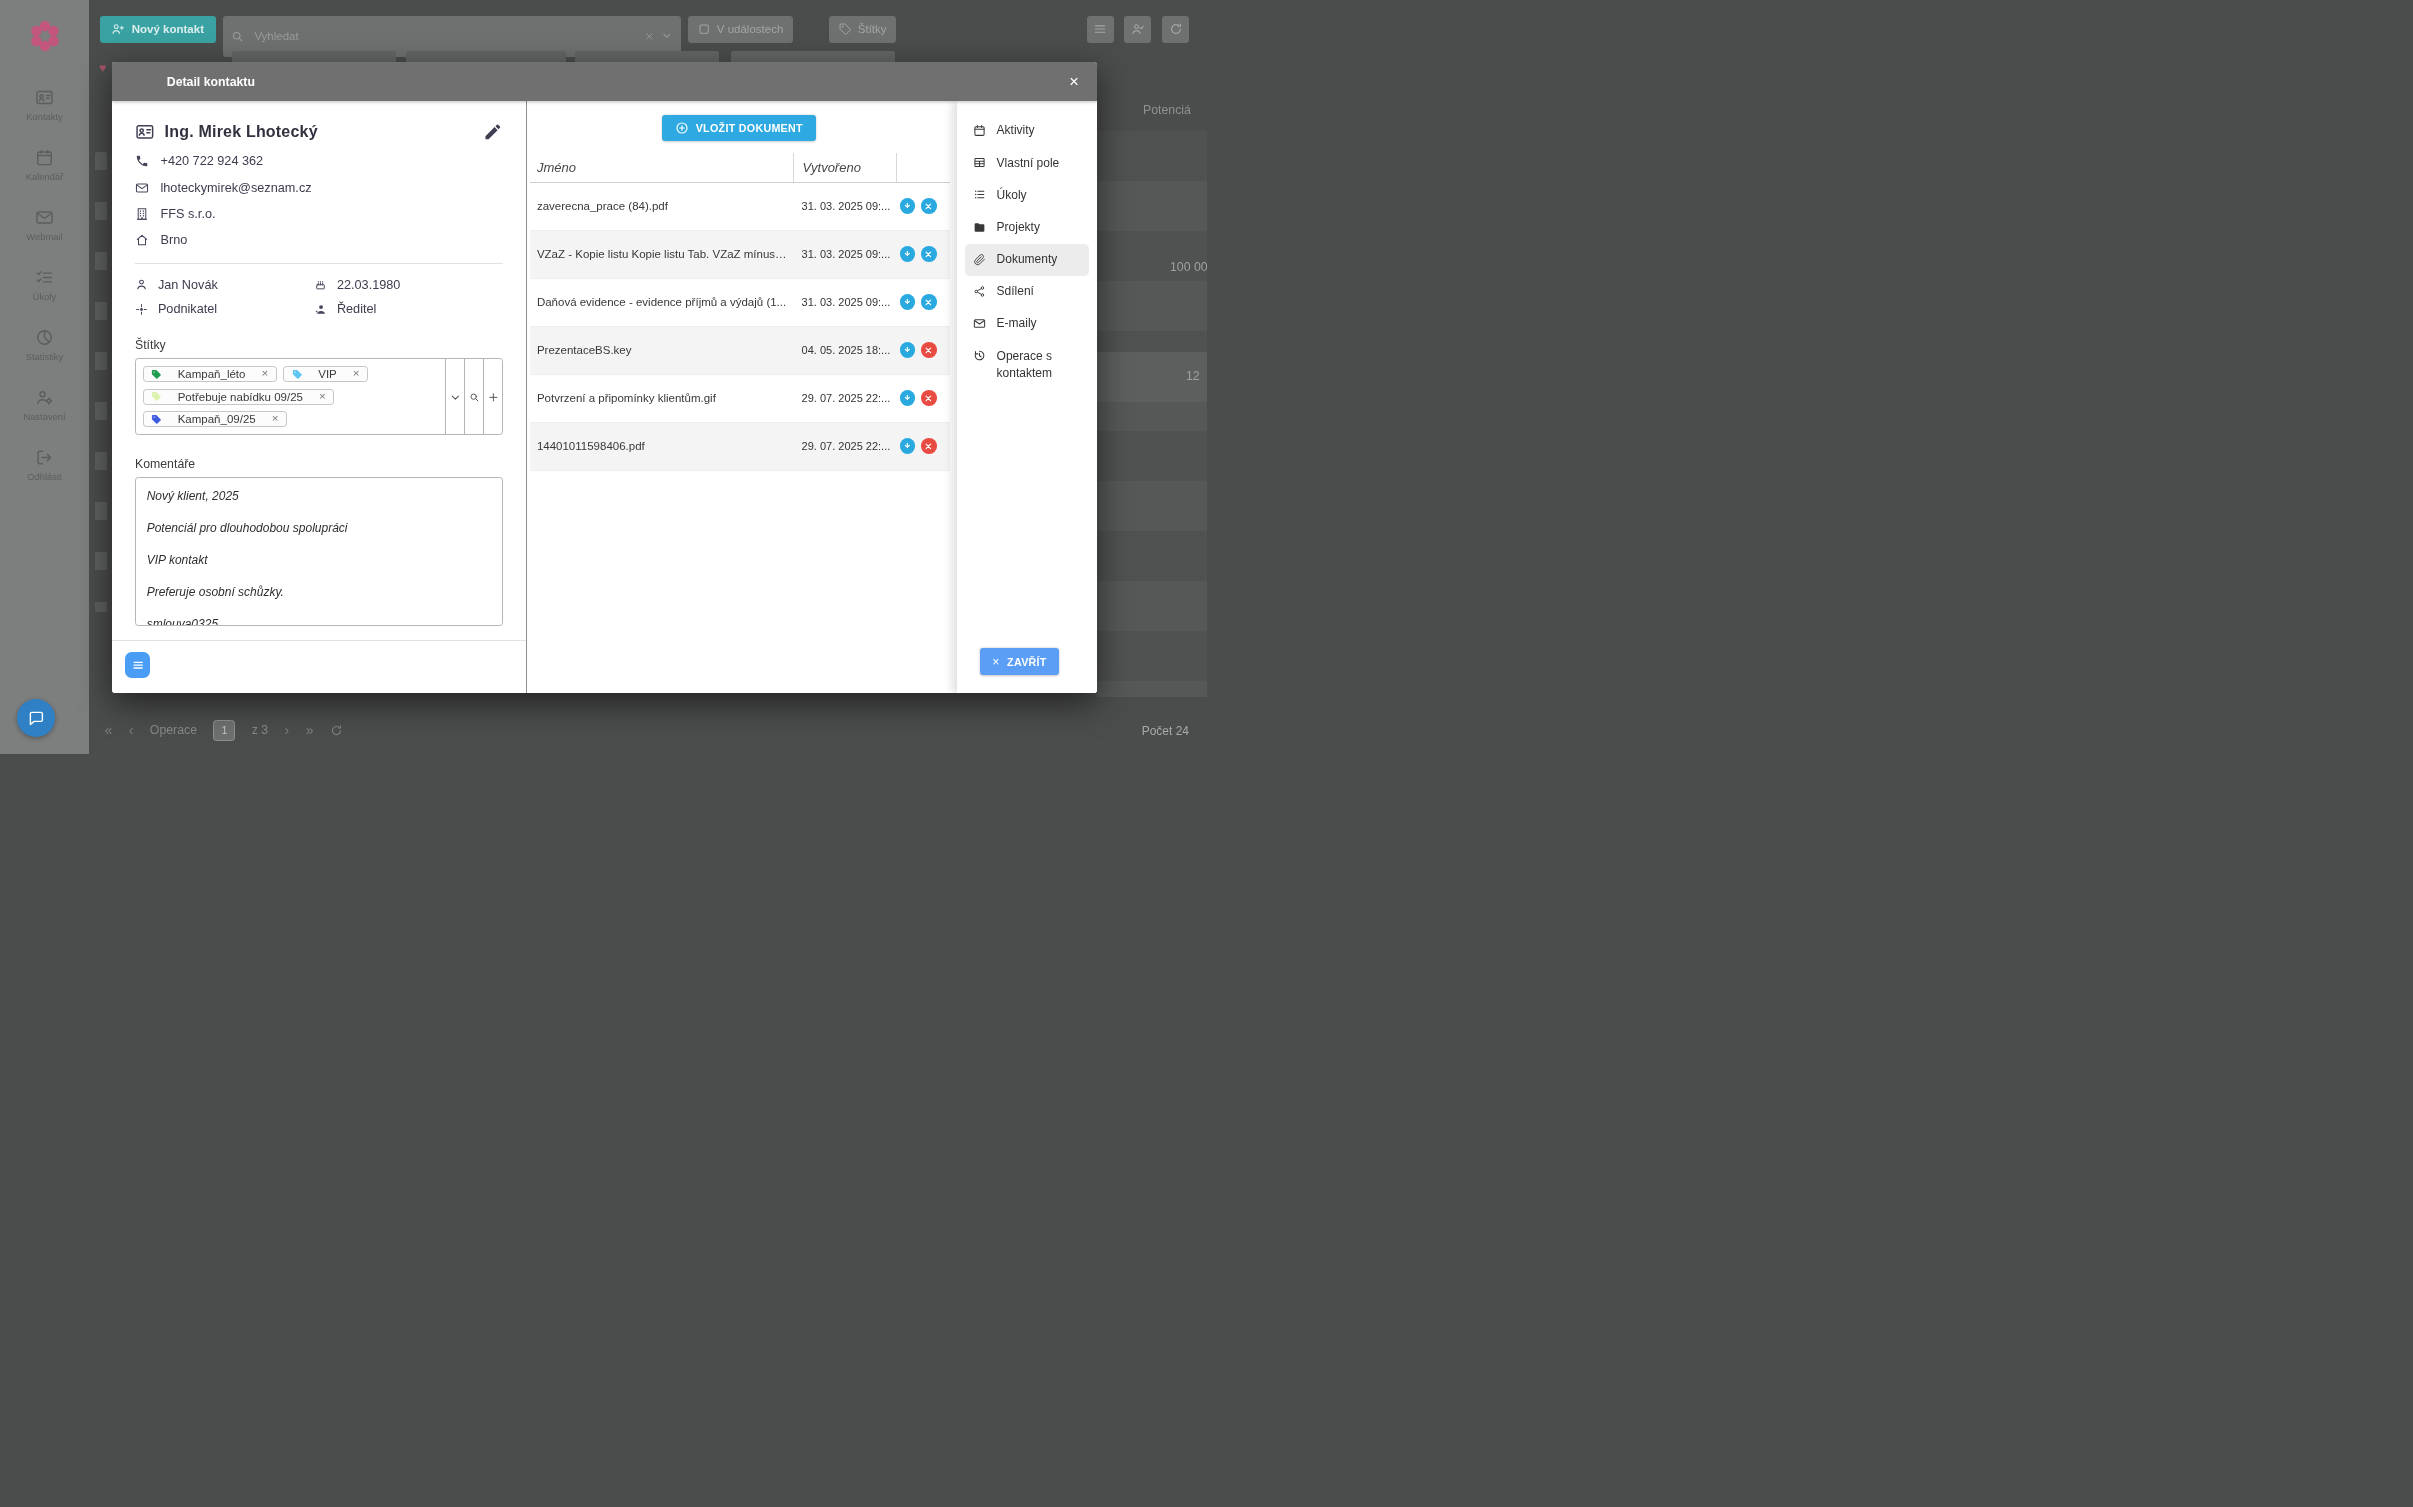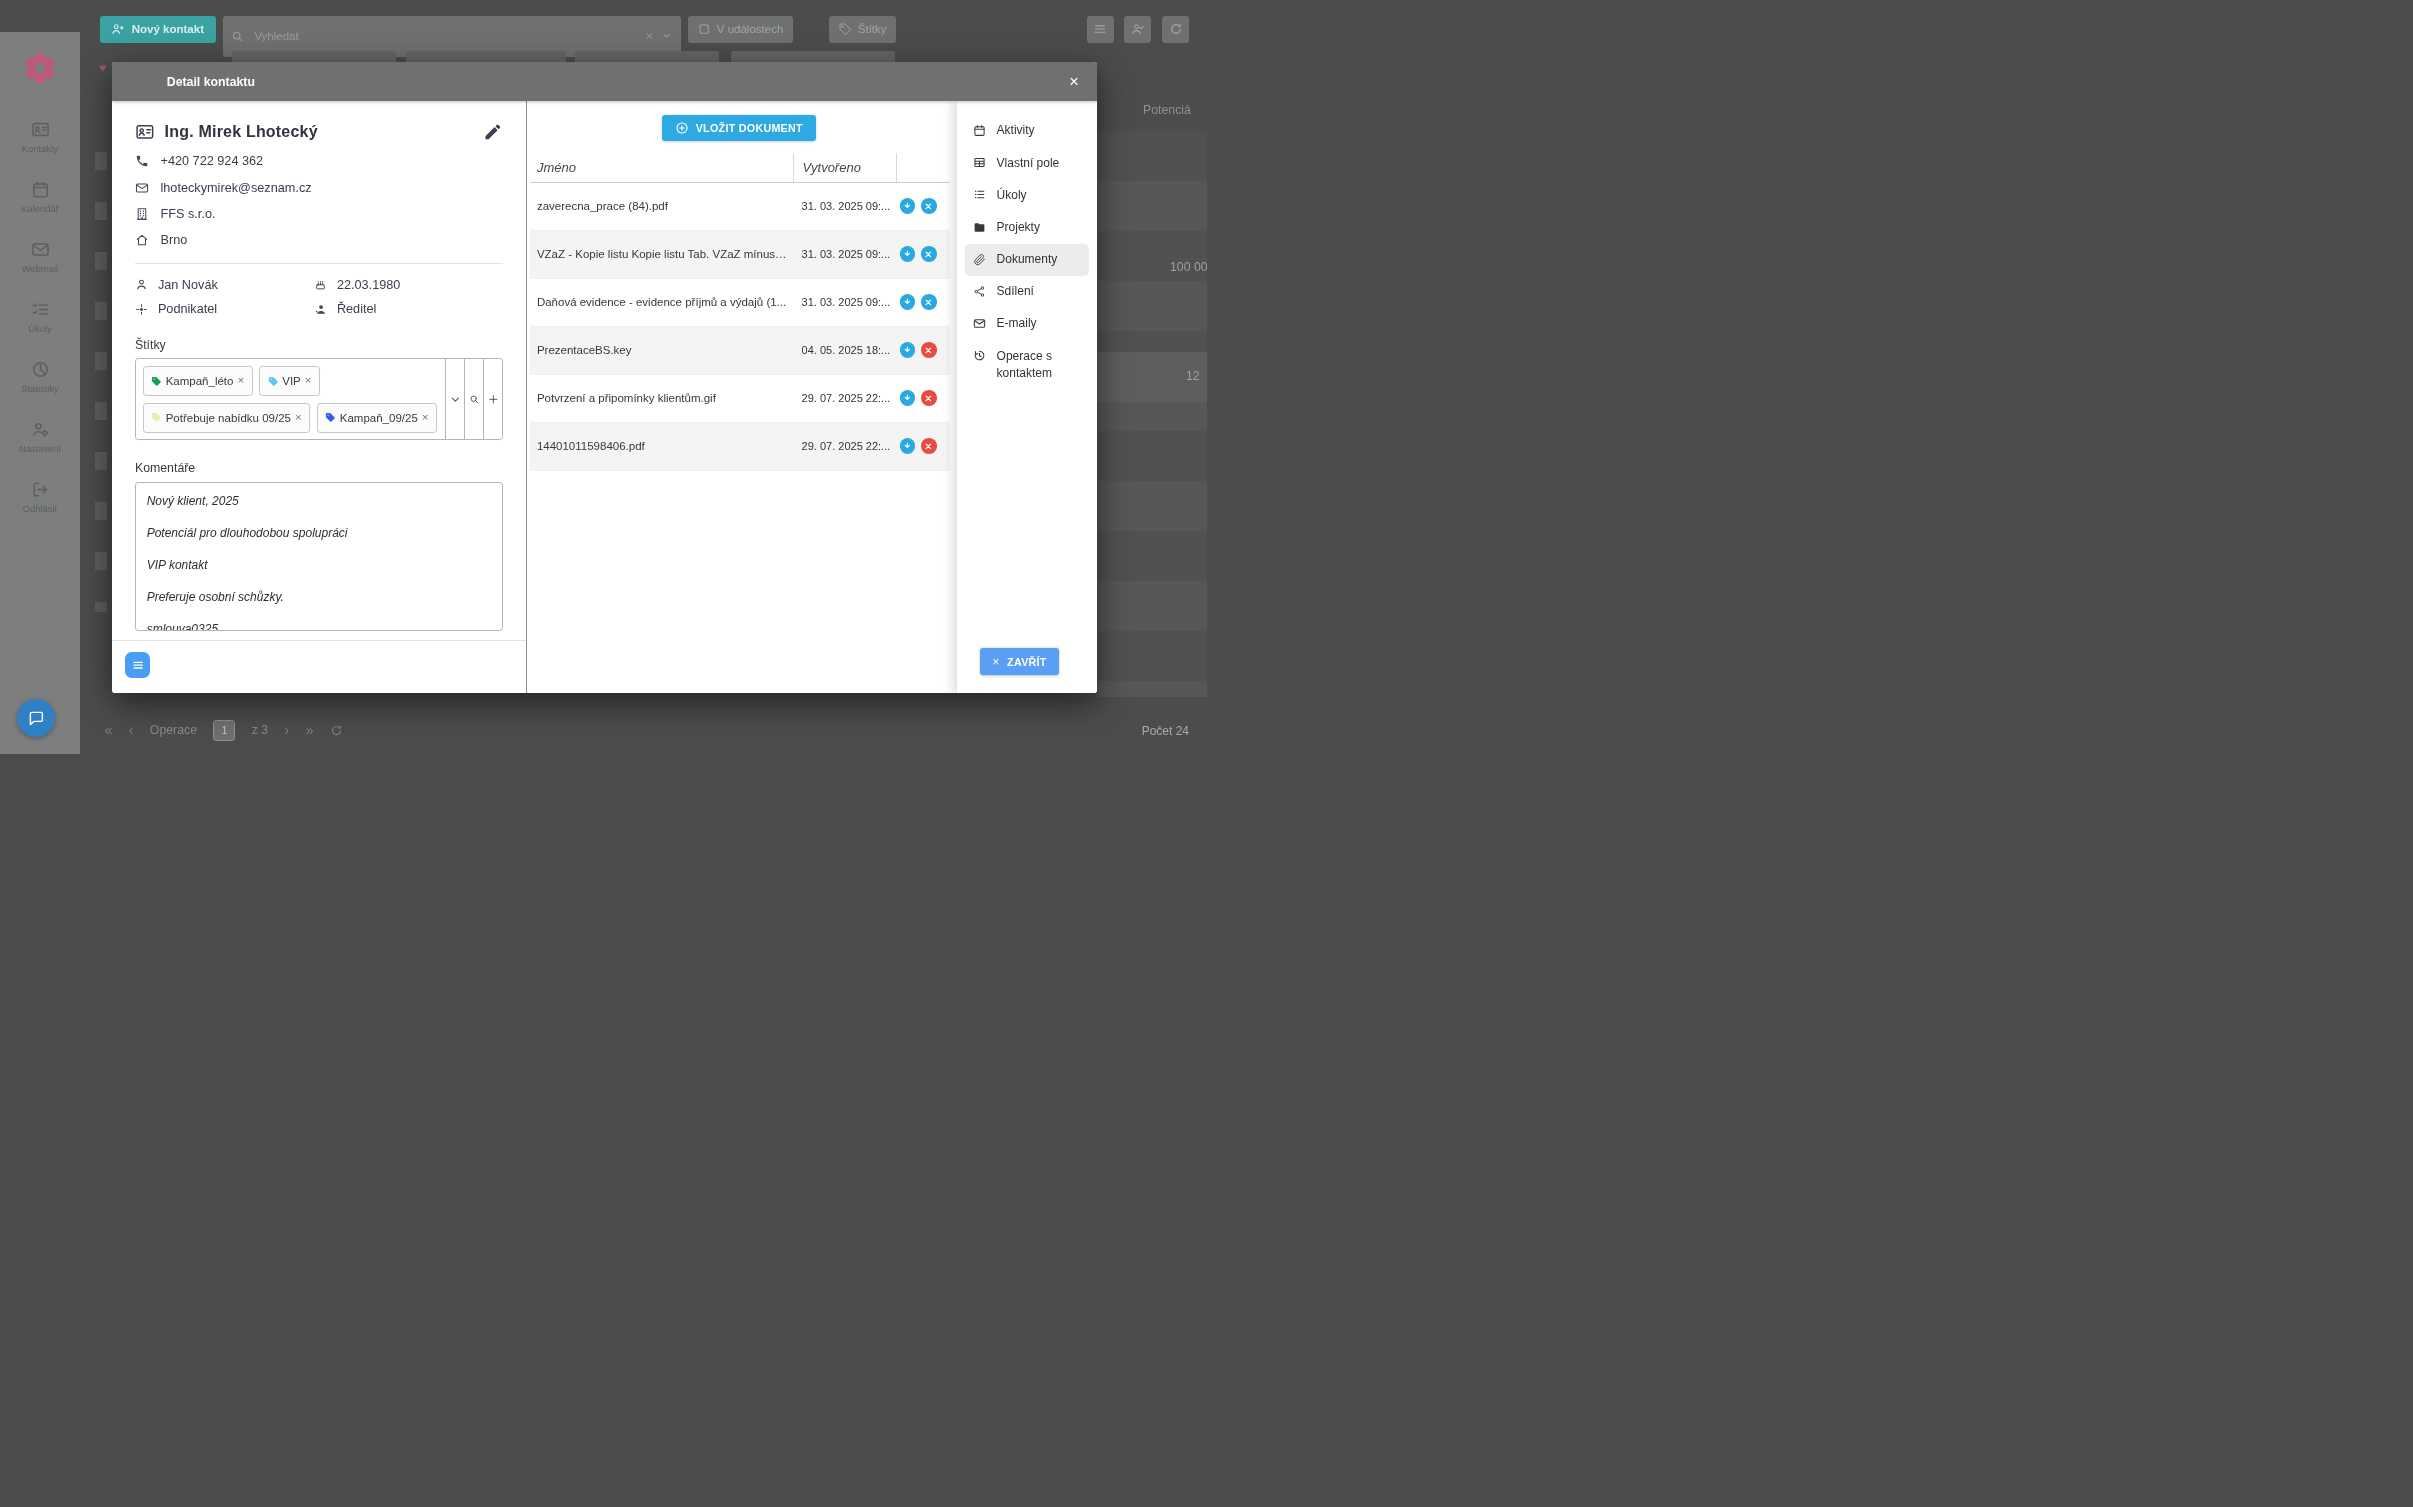--- a/index.html
+++ b/index.html
@@ -6,21 +6,21 @@
   html,body { margin:0; padding:0; }
   body {
     width:1207px; height:754px; overflow:hidden; position:relative;
     background:#4b4c4c; font-family:"Liberation Sans",sans-serif;
   }
   .ic { display:inline-flex; align-items:center; justify-content:center; flex:0 0 auto; }
   .ic svg { width:100%; height:100%; display:block; }
 
   
   .app { position:absolute; inset:0; z-index:1; }
-  .sidebar { position:absolute; left:0; top:0; bottom:0; width:80px; background:#7d7e7e; display:flex; flex-direction:column; align-items:center;margin-top:32px; }
+  .sidebar { position:absolute; left:0; top:0; bottom:0; width:89px; background:#7d7e7e; display:flex; flex-direction:column; align-items:center; }
   .logo { width:36px; height:36px; margin-top:18px; margin-bottom:21.3px; }
   .snav { width:100%; display:flex; flex-direction:column; align-items:center; }
   .sitem { width:100%; height:60px; display:flex; flex-direction:column; align-items:center; justify-content:center; color:#5c5e5e; cursor:pointer; }
   .sitem .ic { width:19px; height:19px; margin-bottom:4.1px; }
   .sitem .slabel { font-size:9.4px; color:#5c5e5e; }
   .chat-fab { position:absolute; left:17px; bottom:17px; width:38px; height:38px; border-radius:50%; background:#2f80c4; display:flex; align-items:center; justify-content:center; box-shadow:0 1.6px 4.9px rgba(0,0,0,.3); }
   .chat-fab .ic { width:18px; height:18px; color:#fff; }
 
   .topbar { position:absolute; left:80px; right:0; top:0; height:51px; }
   .btn-new { position:absolute; left:19.7px; top:15.6px; height:27px; padding:0 11.5px; border-radius:3.3px; background:#3aa2a2; color:rgba(255,255,255,.82); font-size:11.5px; font-weight:bold; display:flex; align-items:center; gap:6.6px; }
@@ -77,21 +77,21 @@
   .edit-btn { margin-left:auto; width:16.4px; height:16.4px; color:#3f3f54; cursor:pointer; }
   .inforow { display:flex; align-items:center; gap:11.5px; margin-top:12.3px; font-size:12.7px; color:#3c3c4e; }
   .inforow .ic { width:14px; height:14px; color:#44445a; }
   .lpane hr { border:none; border-top:0.8px solid #e1e1e1; margin:15.6px 0 0 0; }
   .pairs { display:grid; grid-template-columns:179px 1fr; row-gap:10.7px; margin-top:14px; }
   .pair { display:flex; align-items:center; gap:9.9px; font-size:12.7px; color:#3c3c4e; }
   .pair .ic { width:13px; height:13px; color:#44445a; }
   .seclabel { margin-top:21.3px; font-size:12.3px; color:#3a3a3a; }
   .tagbox { margin-top:6.6px; border:0.8px solid #b5b5b5; border-radius:3.3px; display:flex; min-height:77px; background:#fff; }
   .pills { flex:1; padding:6.6px; display:flex; flex-wrap:wrap; gap:6.6px; align-content:flex-start; }
-  .pill { display:inline-flex; align-items:center; gap:4px; height:30px; border:0.8px solid #c6c6c6; border-radius:3.3px; background:#fcfcfc; padding:0 7.4px; font-size:11.5px; color:#3a3a3a; }
+  .pill { display:inline-flex; align-items:center; gap:16px; height:16px; border:0.8px solid #c6c6c6; border-radius:3.3px; background:#fcfcfc; padding:0 7.4px; font-size:11.5px; color:#3a3a3a; }
   .pill .ic { width:10.7px; height:10.7px; }
   .pill .rm { color:#777; font-size:11.5px; cursor:pointer; line-height:1; }
   .tagctl { width:19px; border-left:0.8px solid #b5b5b5; display:flex; align-items:center; justify-content:center; color:#555; cursor:pointer; }
   .tagctl .ic { width:10.7px; height:10.7px; }
   .commentbox { margin-top:6.6px; border:0.8px solid #b5b5b5; border-radius:3.3px; padding:10.7px; height:149px; overflow:hidden;font-style:italic; }
   .commentbox p { margin:0 0 18px 0; font-size:12px; color:#2e2e2e; }
   .lfootline { position:absolute; left:0; right:0; bottom:53px; border-top:0.8px solid #e3e3e3; }
   .hamb-btn { position:absolute; left:13px; bottom:16.4px; width:25.4px; height:25.4px; border-radius:6.6px; background:#4a9df5; display:flex; align-items:center; justify-content:center; cursor:pointer; }
   .hamb-btn .ic { width:12.3px; height:12.3px; color:#fff; }
 

